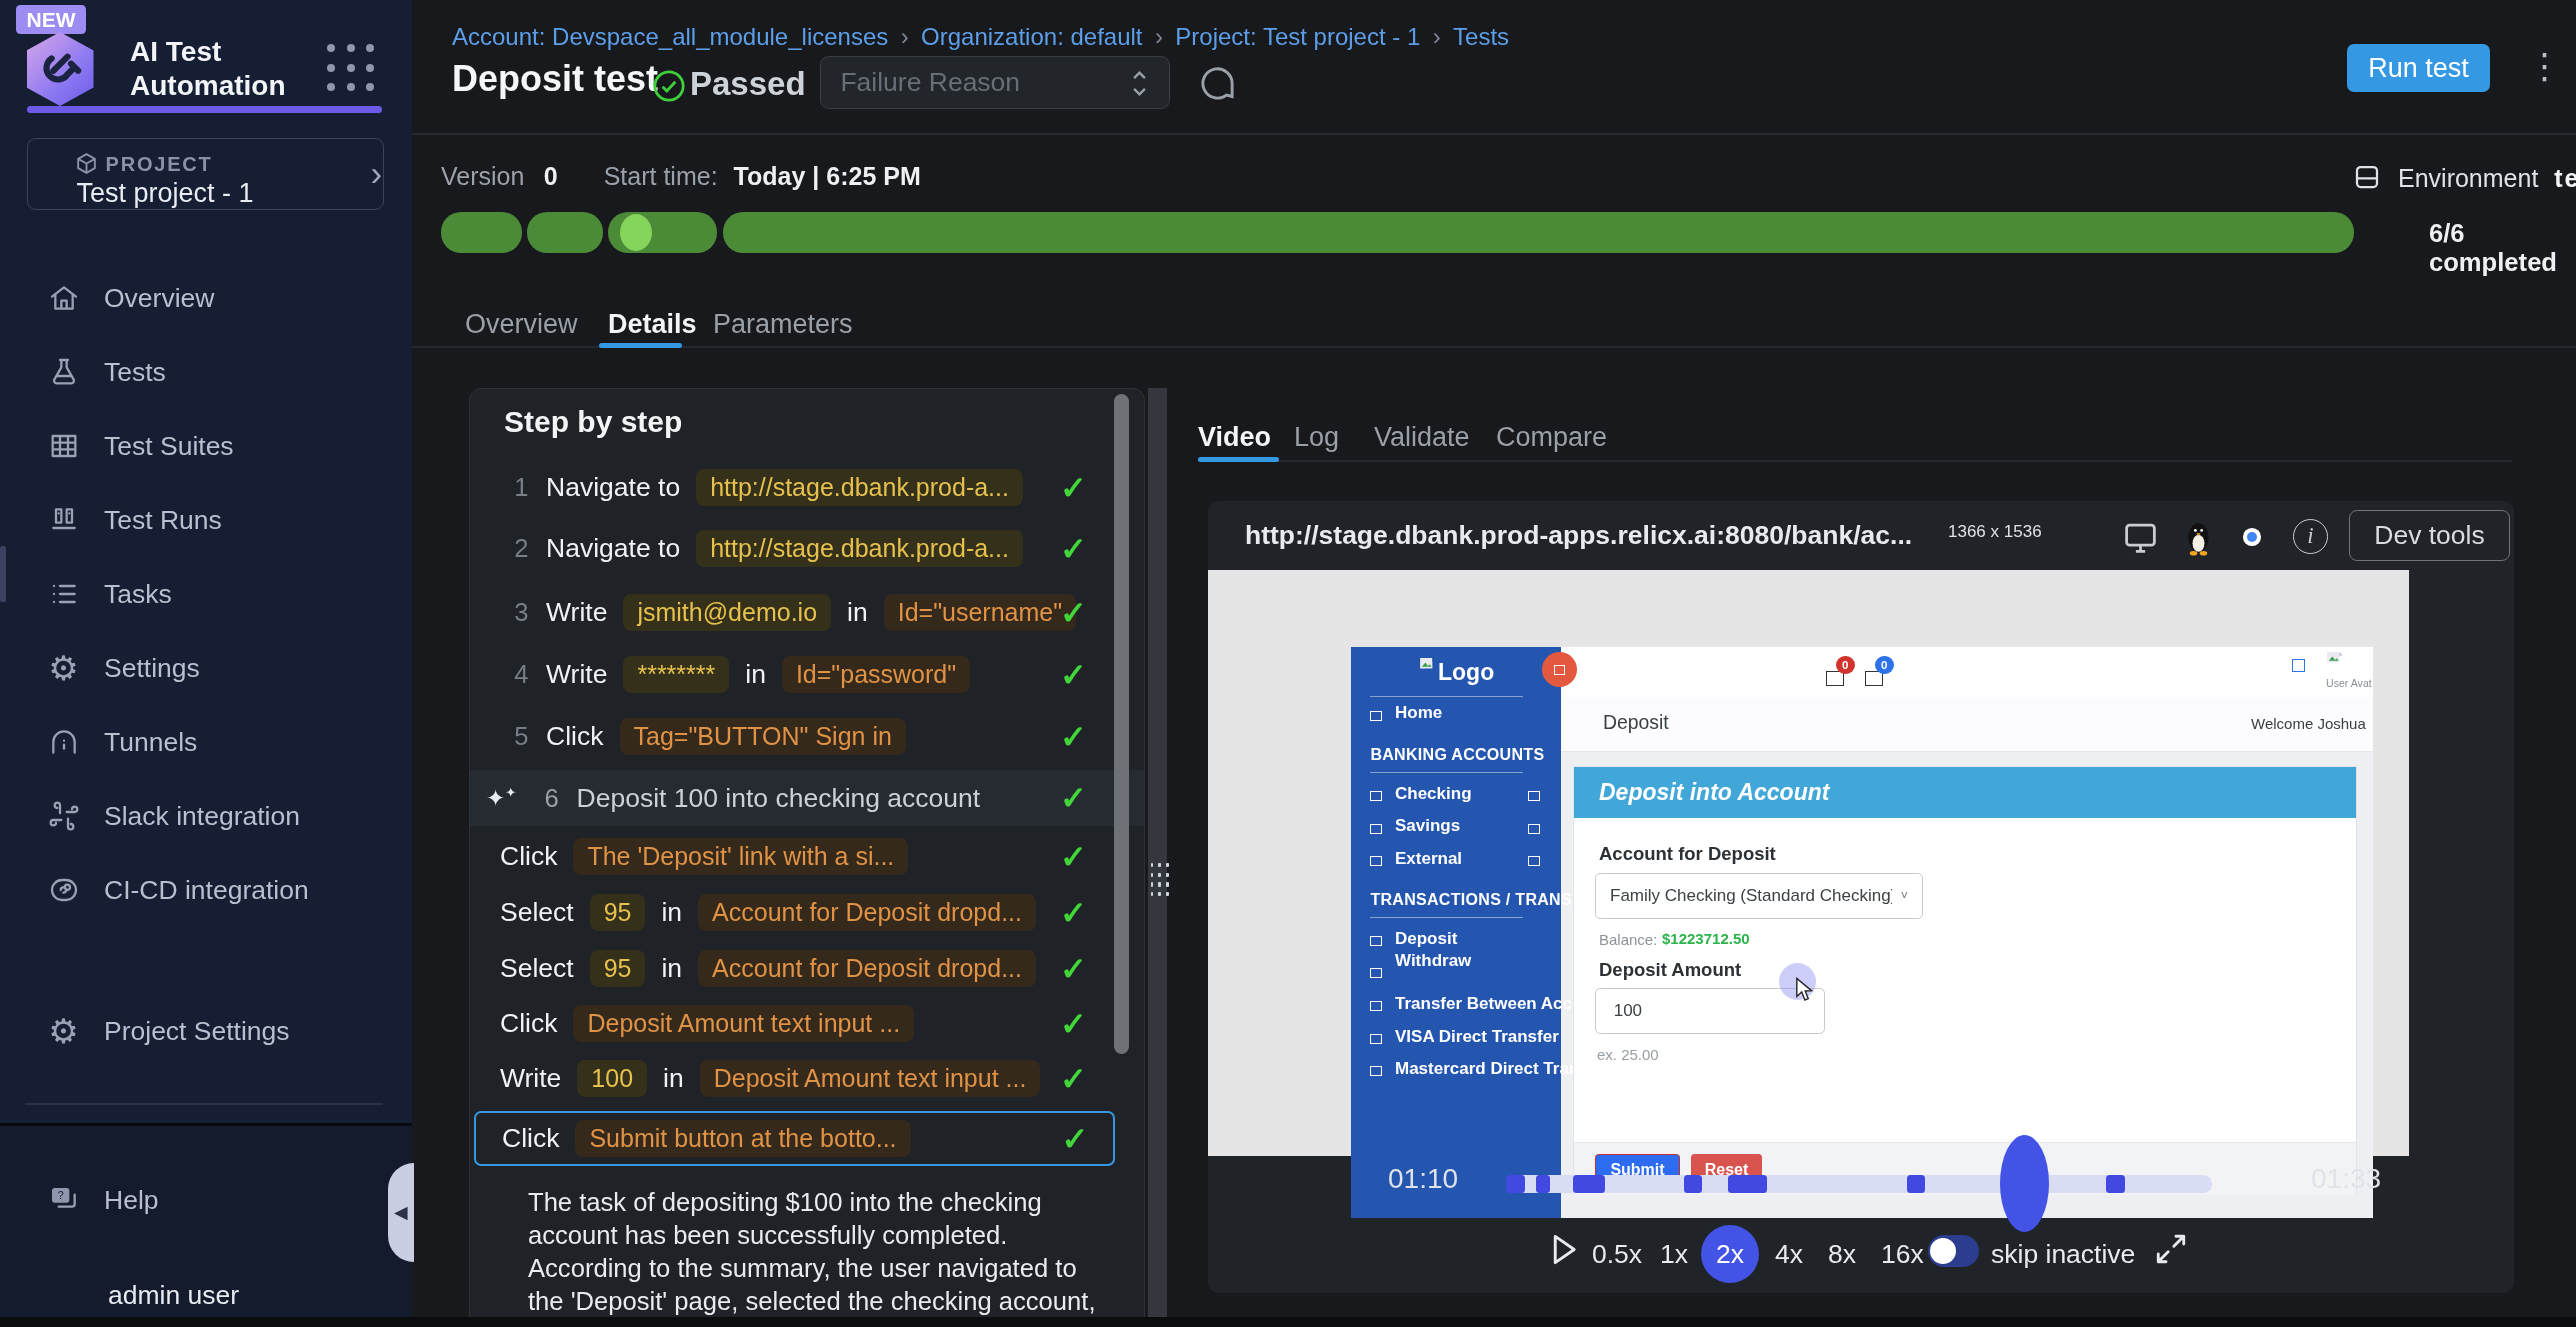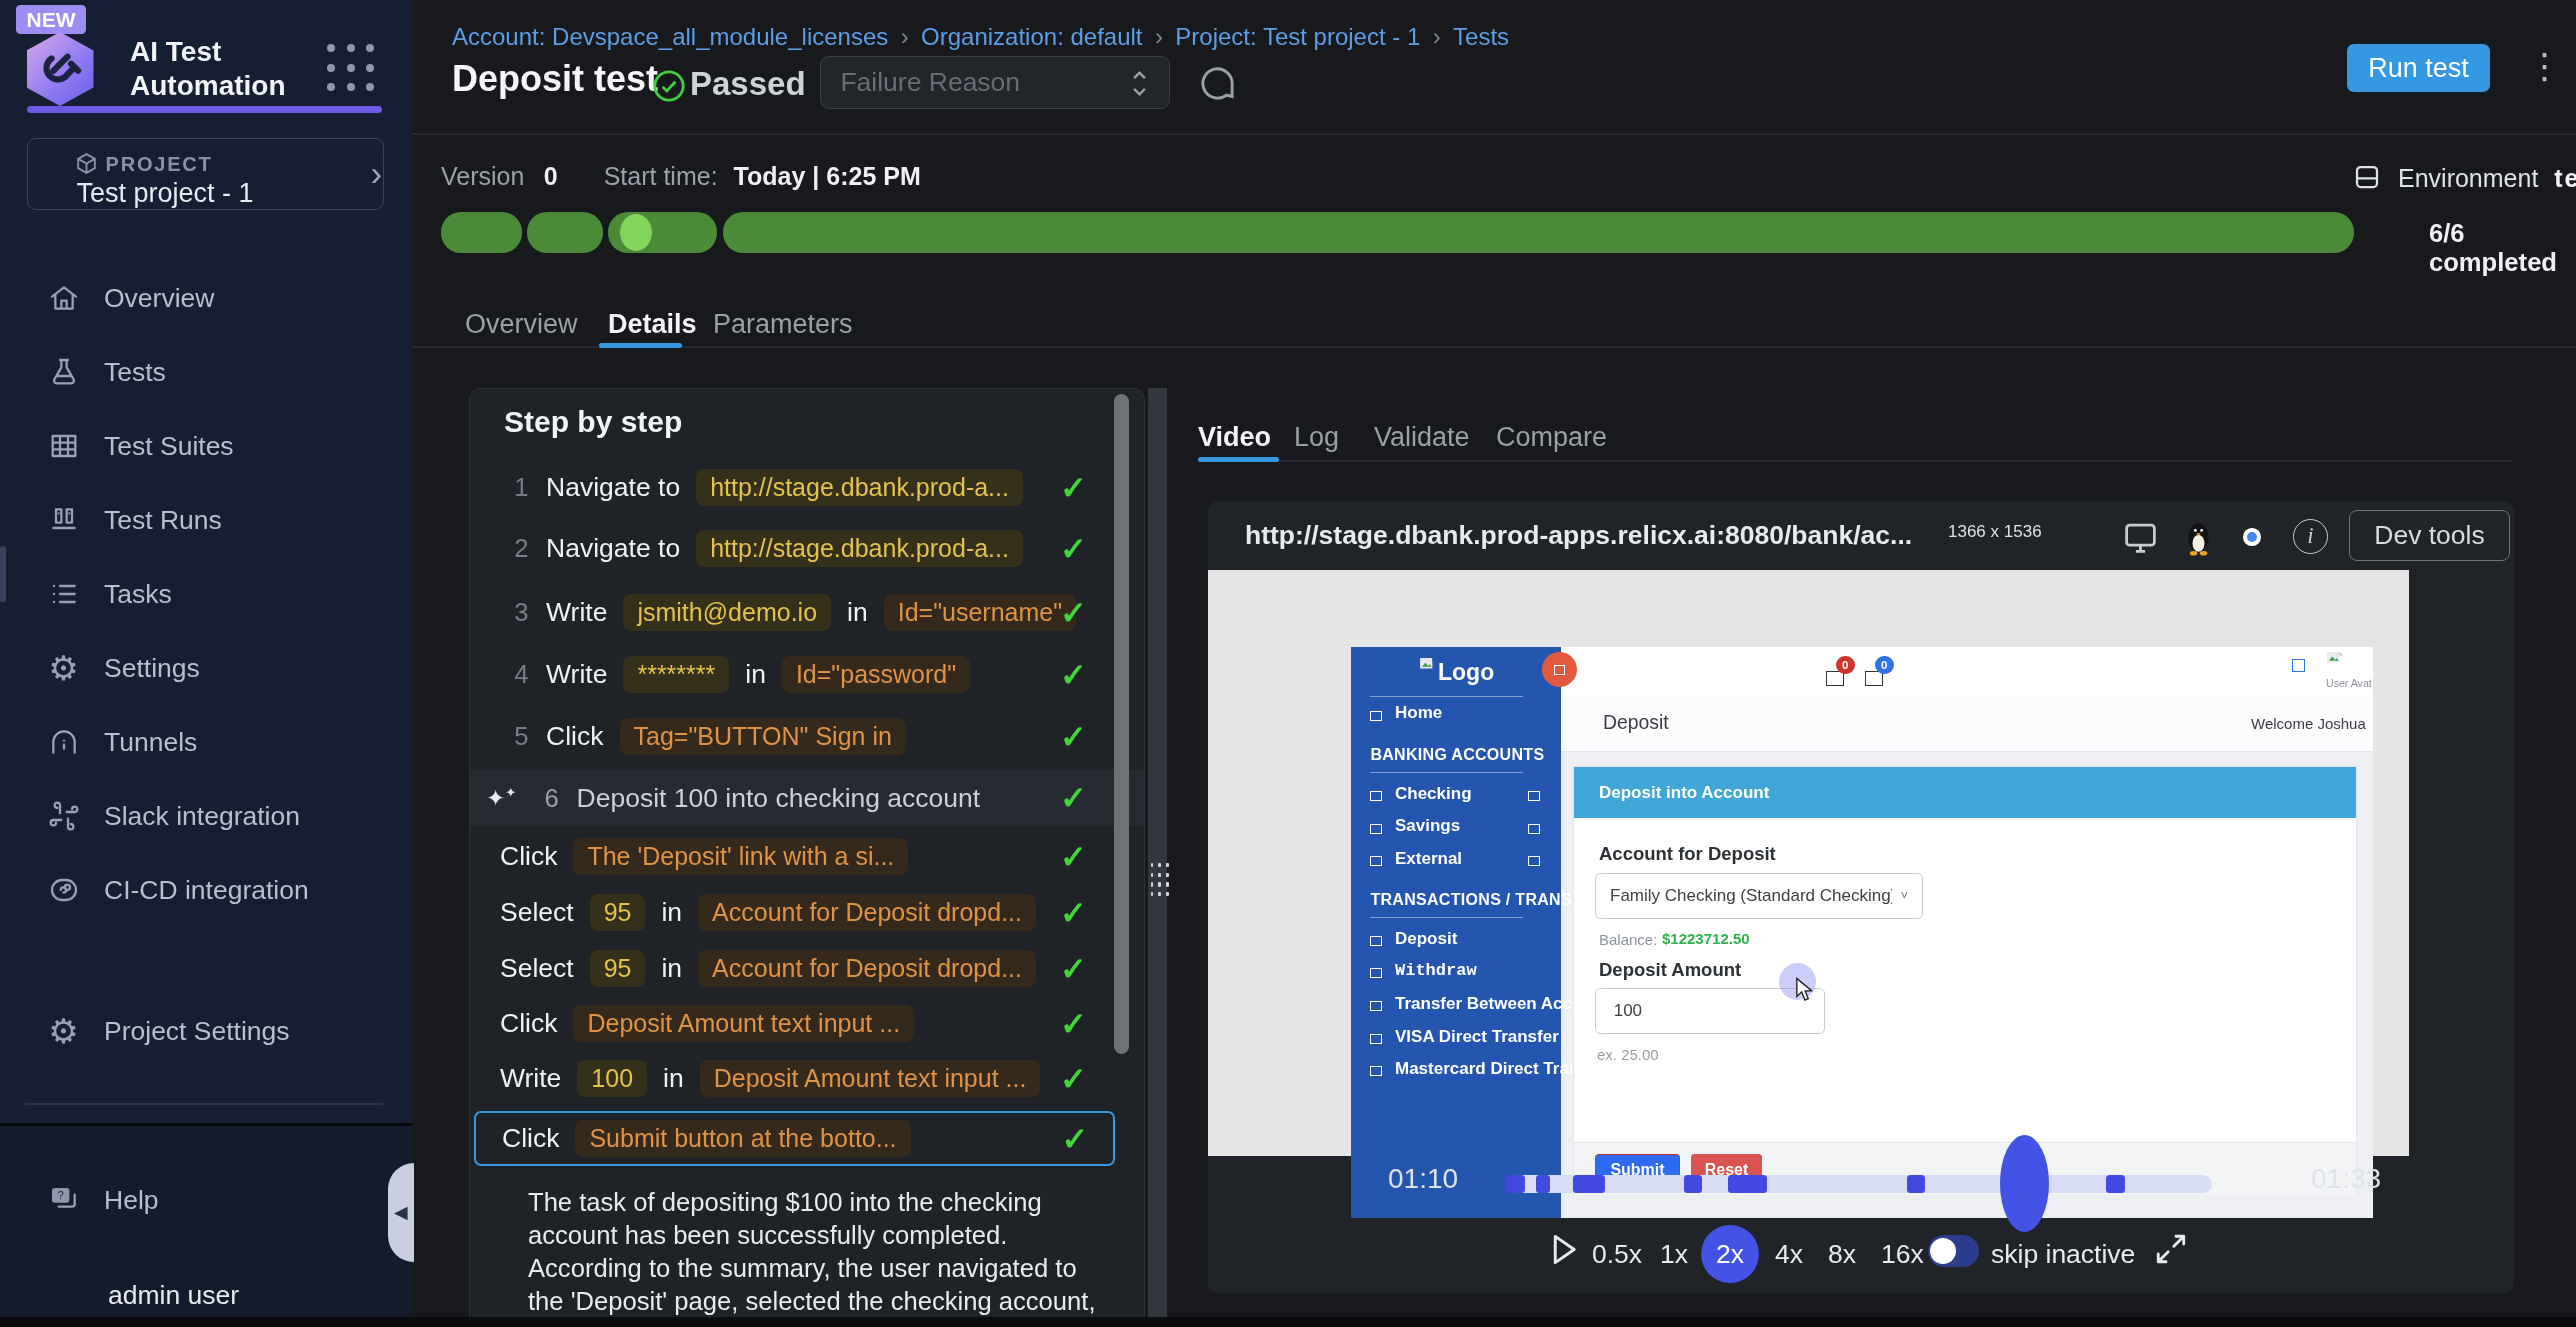--- a/index.html
+++ b/index.html
@@ -88,21 +88,21 @@
   .b-head{position:absolute;left:19.4px;font-size:16px;font-weight:700;color:#fff;letter-spacing:0.3px;white-space:nowrap;}
   .b-bullet{position:absolute;left:19.4px;width:11.5px;height:9.7px;border:1.8px solid #fff;}
   .b-rsq{position:absolute;left:177px;width:11.5px;height:9.7px;border:1.8px solid #fff;}
   .bank-top{position:absolute;left:210px;top:0;width:812px;height:50px;background:#fff;}
   .rec-circle{position:absolute;left:191px;top:5.3px;width:35px;height:35px;border-radius:50%;background:#e2593f;display:flex;align-items:center;justify-content:center;}
   .rec-circle i{width:10.6px;height:10.6px;border:1.8px solid #fff;display:block;}
   .win-ico{position:absolute;top:24px;width:17.7px;height:15px;border:1.8px solid #333;}
   .badge{position:absolute;top:8.8px;width:18.5px;height:18.5px;border-radius:50%;color:#fff;font-size:11.5px;display:flex;align-items:center;justify-content:center;font-weight:700;}
   .bank-title-row{position:absolute;left:210px;top:50px;width:812px;height:55px;background:#fcfcfe;border-bottom:0.9px solid #e3e6ea;}
   .bank-card{position:absolute;left:222px;top:119px;width:784px;height:429px;background:#fff;border:0.9px solid #e1e4e8;}
-  .card-head{position:absolute;left:0;top:0;width:782px;height:51px;background:#41a6d8;color:#fff;font-size:17px;font-weight:700;display:flex;align-items:center;padding-left:25px;}
+  .card-head{position:absolute;left:0;top:0;width:782px;height:51px;background:#41a6d8;color:#fff;font-size:23px;font-weight:700;display:flex;align-items:center;padding-left:25px;font-style:italic;}
   .f-label{position:absolute;color:#2c3136;font-size:18.5px;font-weight:700;}
   .f-select{position:absolute;left:21px;width:328px;height:46px;border:0.9px solid #c6cad0;border-radius:5.3px;background:#fff;color:#3c4146;font-size:17px;display:flex;align-items:center;padding:0 14px;justify-content:space-between;}
   .f-input{position:absolute;left:21px;width:230px;height:46px;border:0.9px solid #c6cad0;border-radius:5.3px;background:#fff;color:#3c4146;font-size:17px;display:flex;align-items:center;padding:0 17.7px;}
   .card-foot{position:absolute;left:0;top:375px;width:782px;height:53px;background:#f2f3f5;border-top:0.9px solid #e3e6ea;}
   .btn-submit{position:absolute;left:21px;top:10.6px;width:85px;height:33px;background:#2d6bf0;border:1.8px solid #c9302c;border-radius:3.5px;color:#fff;font-size:16px;font-weight:700;display:flex;align-items:center;justify-content:center;}
   .btn-reset{position:absolute;left:117px;top:10.6px;width:71px;height:33px;background:#d9534f;border-radius:3.5px;color:#fff;font-size:16px;font-weight:700;display:flex;align-items:center;justify-content:center;}
   .cursor-halo{position:absolute;left:434px;top:323px;width:37px;height:37px;border-radius:50%;background:rgba(130,130,240,.4);}
   .chrome-ico{position:relative;width:34px;height:34px;border-radius:50%;background:conic-gradient(from -45deg,#ea4335 0 120deg,#4285f4 0 240deg,#34a853 0 360deg);}
   .chrome-ico:before{content:"";position:absolute;left:8px;top:8px;width:17.7px;height:17.7px;background:#fff;border-radius:50%;}
   .chrome-ico:after{content:"";position:absolute;left:11.5px;top:11.5px;width:10.6px;height:10.6px;background:#4285f4;border-radius:50%;}
@@ -471,21 +471,21 @@
           <span class="b-item" style="top:169px;">Savings</span>
           <span class="b-rsq" style="top:177px;"></span>
           <span class="b-bullet" style="top:209px;"></span>
           <span class="b-item" style="top:202px;">External</span>
           <span class="b-rsq" style="top:209px;"></span>
           <span class="b-head" style="top:244px;">TRANSACTIONS / TRANSFERS</span>
           <div class="b-div" style="top:270px;"></div>
           <span class="b-bullet" style="top:289px;"></span>
           <span class="b-item" style="top:282px;">Deposit</span>
           <span class="b-bullet" style="top:321px;"></span>
-          <span class="b-item" style="top:314px;font-family:Liberation Mono, monospace;">Withdraw</span>
+          <span class="b-item" style="top:304px;">Withdraw</span>
           <span class="b-bullet" style="top:354px;"></span>
           <span class="b-item" style="top:347px;">Transfer Between Accounts</span>
           <span class="b-bullet" style="top:387px;"></span>
           <span class="b-item" style="top:380px;">VISA Direct Transfer</span>
           <span class="b-bullet" style="top:419px;"></span>
           <span class="b-item" style="top:412px;">Mastercard Direct Transfer</span>
         </div>
 
         <div class="bank-top">
           <span class="win-ico" style="left:265px;"></span>

